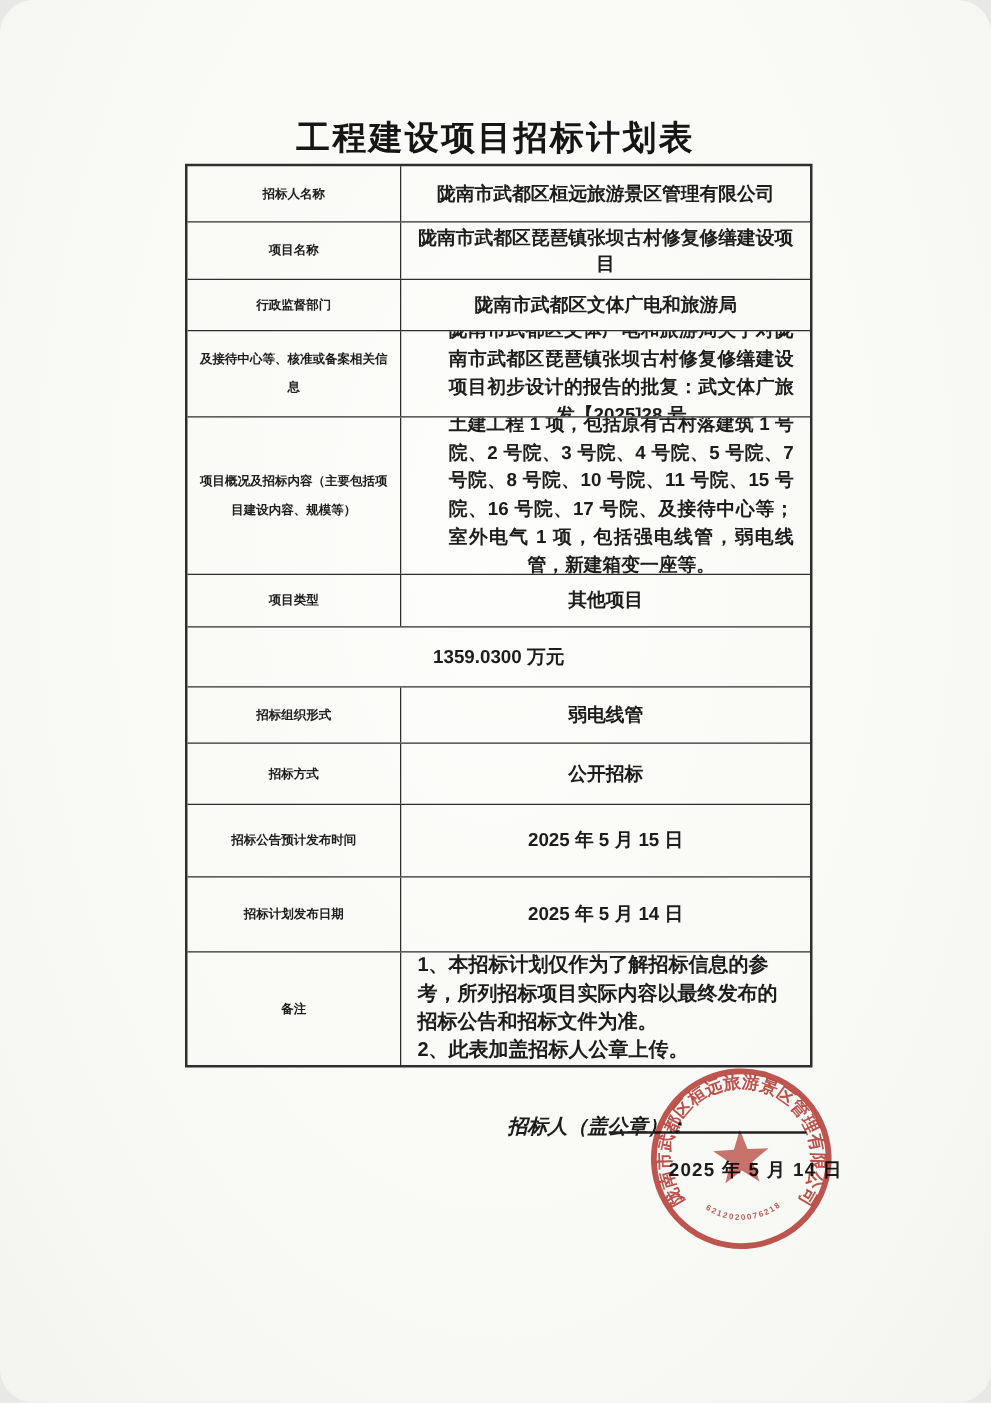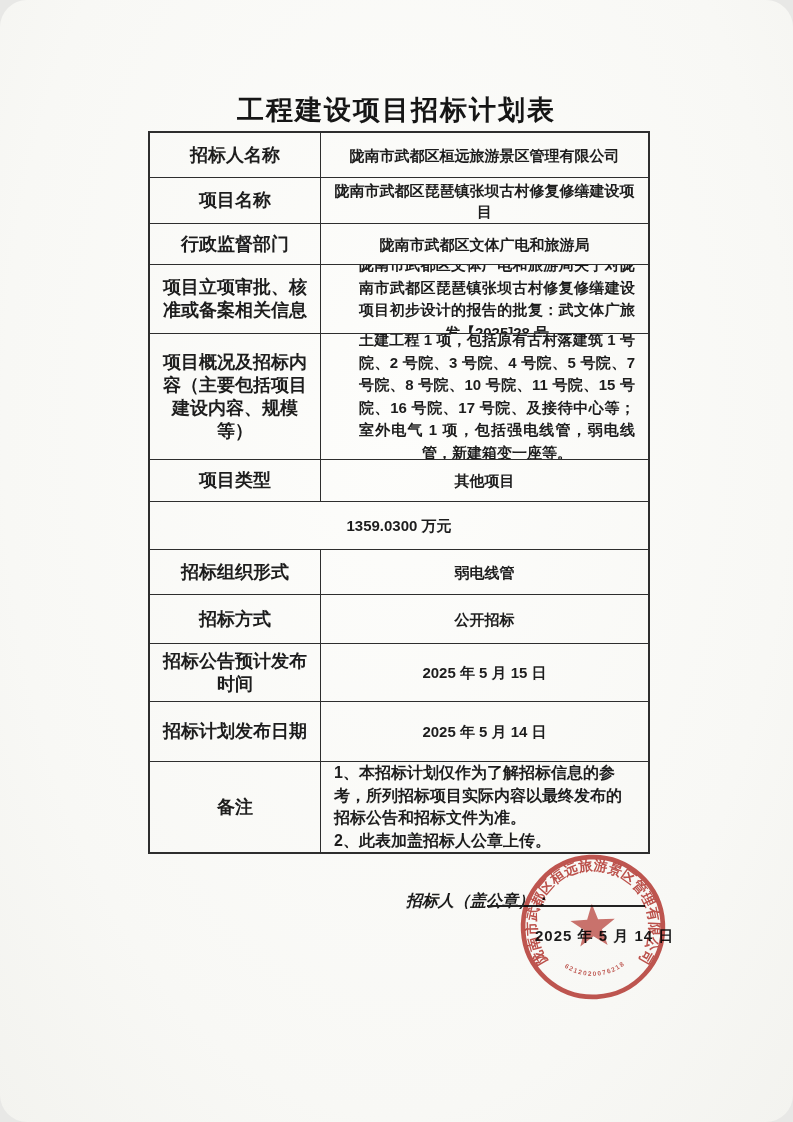--- a/index.html
+++ b/index.html
@@ -48,21 +48,21 @@
     display: flex;
     align-items: center;
     justify-content: center;
     font-weight: bold;
     overflow: hidden;
   }
   .cell-label {
     width: 171px;
     border-right: 1.6px solid #2e2e2e;
     text-align: center;
-    font-size: 18px;
+    font-size: 10px;
     line-height: 23px;
     padding: 15px 10px;
   }
   .cell-value {
     flex: 1;
     text-align: center;
     font-size: 15px;
     line-height: 21px;
     padding: 3px 13px;
   }
@@ -142,21 +142,21 @@
     </div>
 
     <div class="t-row" style="height:41px">
       <div class="cell cell-label">行政监督部门</div>
       <div class="cell cell-value">
           <span class="val">陇南市武都区文体广电和旅游局</span>
         </div>
     </div>
 
     <div class="t-row" style="height:69px">
-      <div class="cell cell-label">项目立项审批、核准或备案相关信息</div>
+      <div class="cell cell-label">及接待中心等、核准或备案相关信息</div>
       <div class="cell cell-value">
           <span class="val fill">陇南市武都区文体广电和旅游局关于对陇南市武都区琵琶镇张坝古村修复修缮建设项目初步设计的报告的批复：武文体广旅发【2025]28 号</span>
         </div>
     </div>
 
     <div class="t-row" style="height:126px">
       <div class="cell cell-label">项目概况及招标内容（主要包括项目建设内容、规模等）</div>
       <div class="cell cell-value">
           <span class="val fill">土建工程 1 项，包括原有古村落建筑 1 号院、2 号院、3 号院、4 号院、5 号院、7 号院、8 号院、10 号院、11 号院、15 号院、16 号院、17 号院、及接待中心等；室外电气 1 项，包括强电线管，弱电线管，新建箱变一座等。</span>
         </div>

